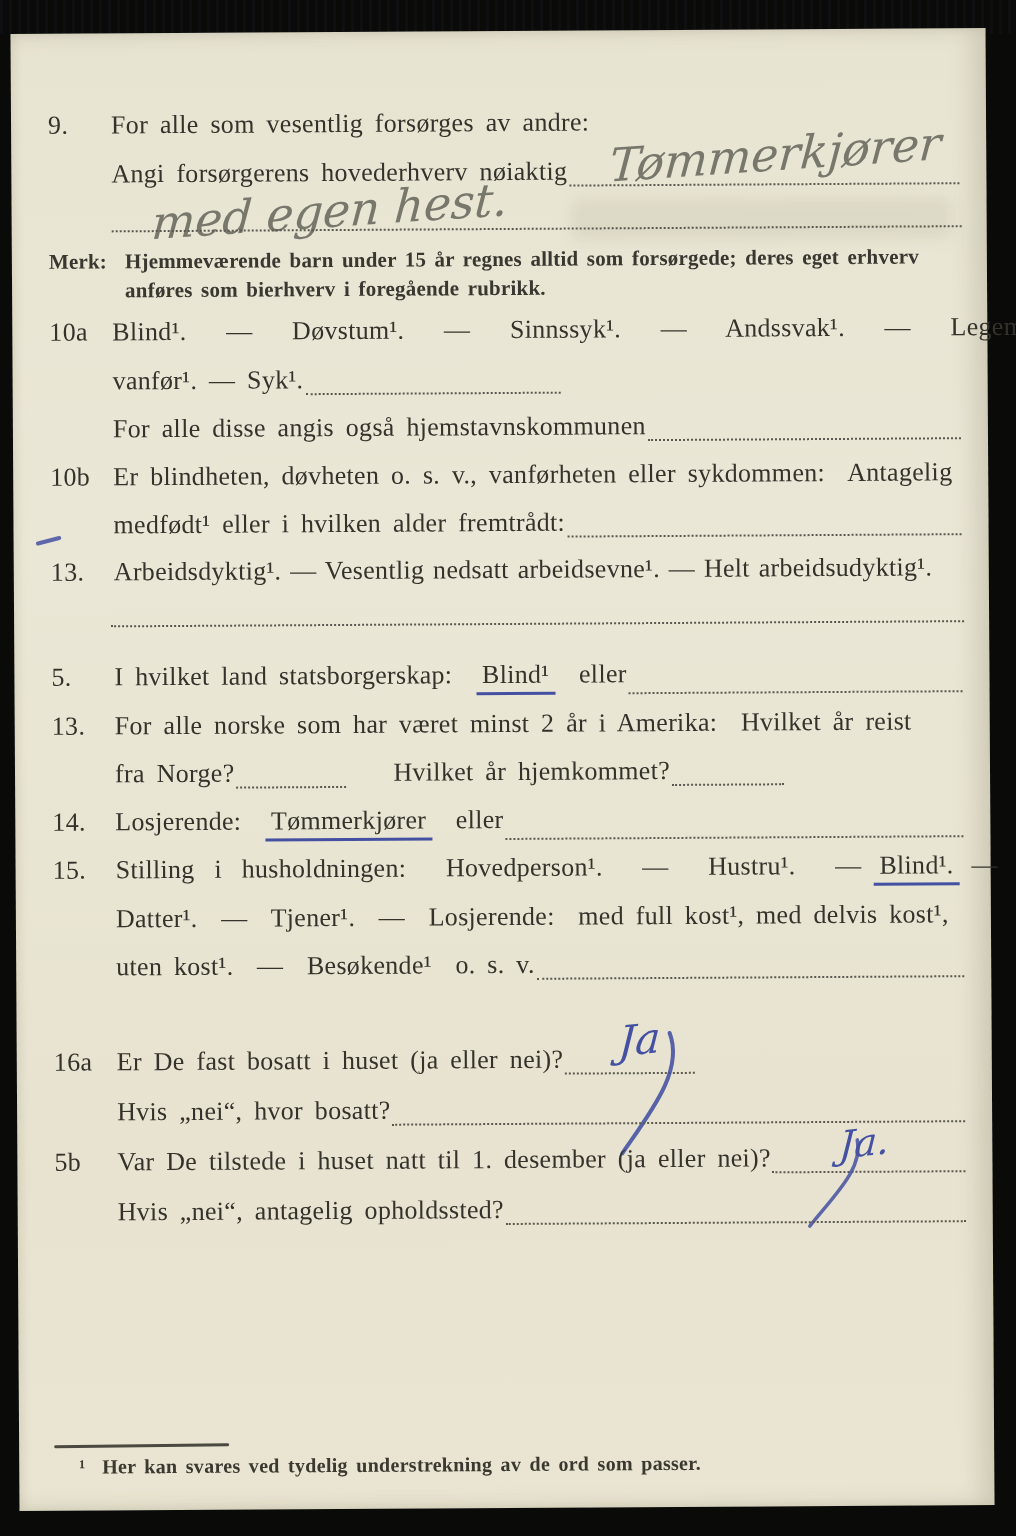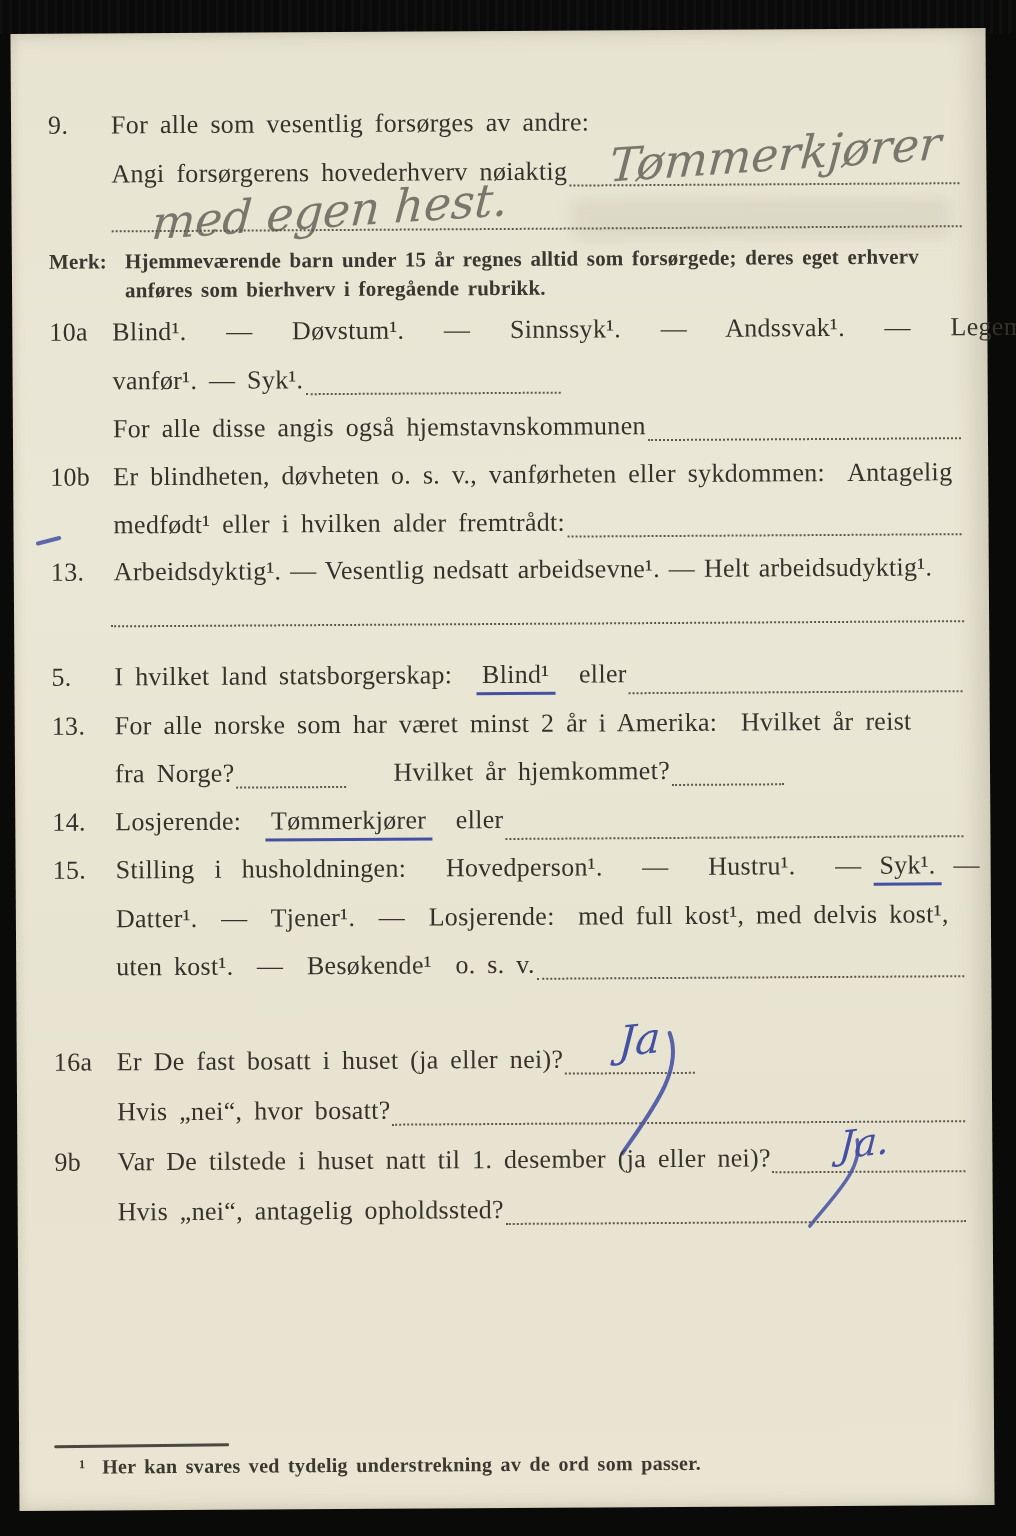--- a/index.html
+++ b/index.html
@@ -137,21 +137,21 @@
       <span class="ul-blue">Tømmerkjører</span>
       <span>  </span>
       <span>eller</span>
       <span class="dots fill"></span>
     </div>
 
     <div class="row" style="top:822px">
       <span class="num">15.</span>
       <span class="ws-mid">Stilling i husholdningen:  Hovedperson¹.  —  Hustru¹.  —</span>
       <span> </span>
-      <span class="ul-blue">Syk¹.</span>
+      <span class="ul-blue">Blind¹.</span>
       <span> </span>
       <span>—</span>
     </div>
     <div class="row cont" style="top:871px">
       <span>Datter¹.  —  Tjener¹.  —  Losjerende:  med full kost¹, med delvis kost¹,</span>
     </div>
     <div class="row cont stretch" style="top:919px">
       <span>uten kost¹.  —  Besøkende¹  o. s. v.</span>
       <span class="dots fill"></span>
     </div>
@@ -164,21 +164,21 @@
     <span class="hw hw-ja ink" style="left:602px; top:985px;">Ja</span>
     <svg class="tail" style="left:575px; top:995px;" width="110" height="135" viewBox="0 0 110 135">
       <path d="M78,8 C92,45 60,85 30,128" stroke="#4450a2" stroke-width="4" fill="none" stroke-linecap="round" opacity=".88"></path>
     </svg>
     <div class="row cont stretch" style="top:1064px">
       <span>Hvis „nei“, hvor bosatt?</span>
       <span class="dots fill"></span>
     </div>
 
     <div class="row stretch" style="top:1114px">
-      <span class="num">9b</span>
+      <span class="num">5b</span>
       <span>Var De tilstede i huset natt til 1. desember (ja eller nei)?</span>
       <span class="dots fill"></span>
     </div>
     <span class="hw hw-ja ink" style="left:822px; top:1092px; font-size:38px;">Ja.</span>
     <svg class="tail" style="left:778px; top:1105px;" width="90" height="100" viewBox="0 0 90 100">
       <path d="M62,6 C68,35 38,62 14,92" stroke="#4450a2" stroke-width="3.5" fill="none" stroke-linecap="round" opacity=".85"></path>
     </svg>
     <div class="row cont stretch" style="top:1164px">
       <span>Hvis „nei“, antagelig opholdssted?</span>
       <span class="dots fill"></span>

